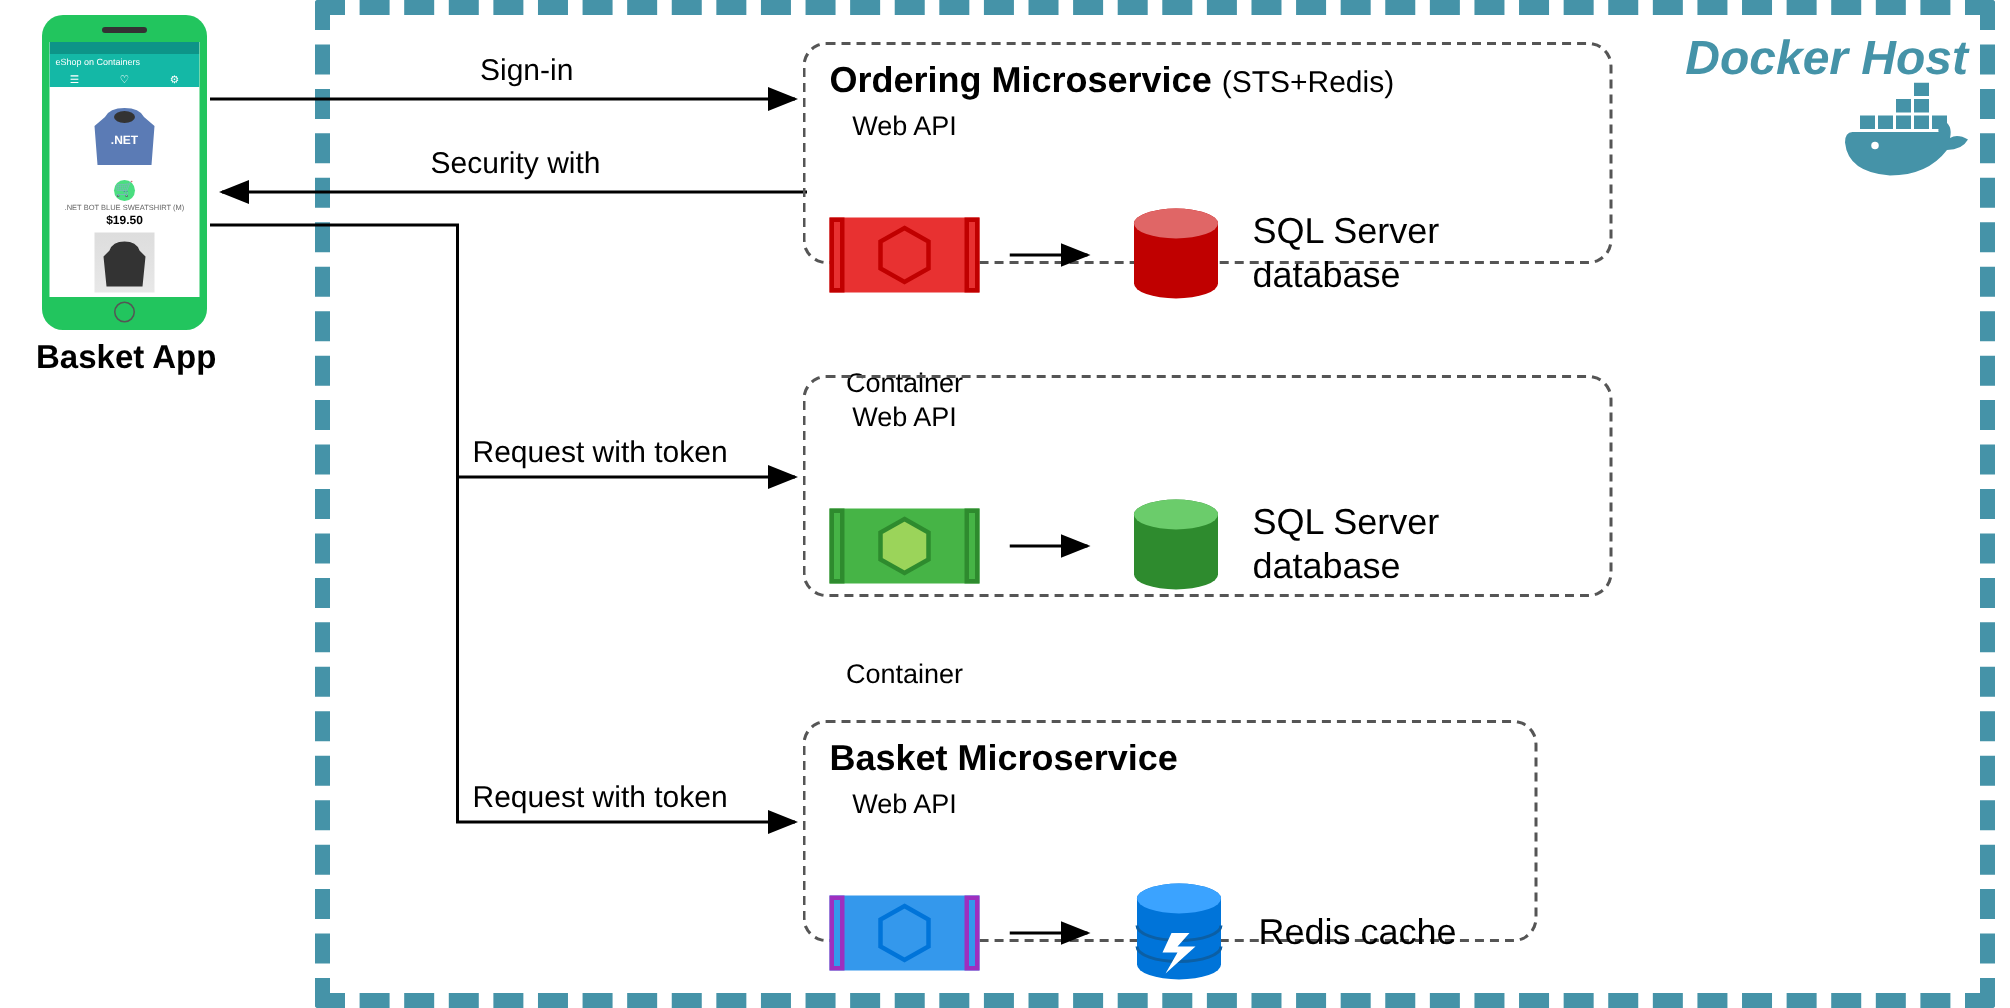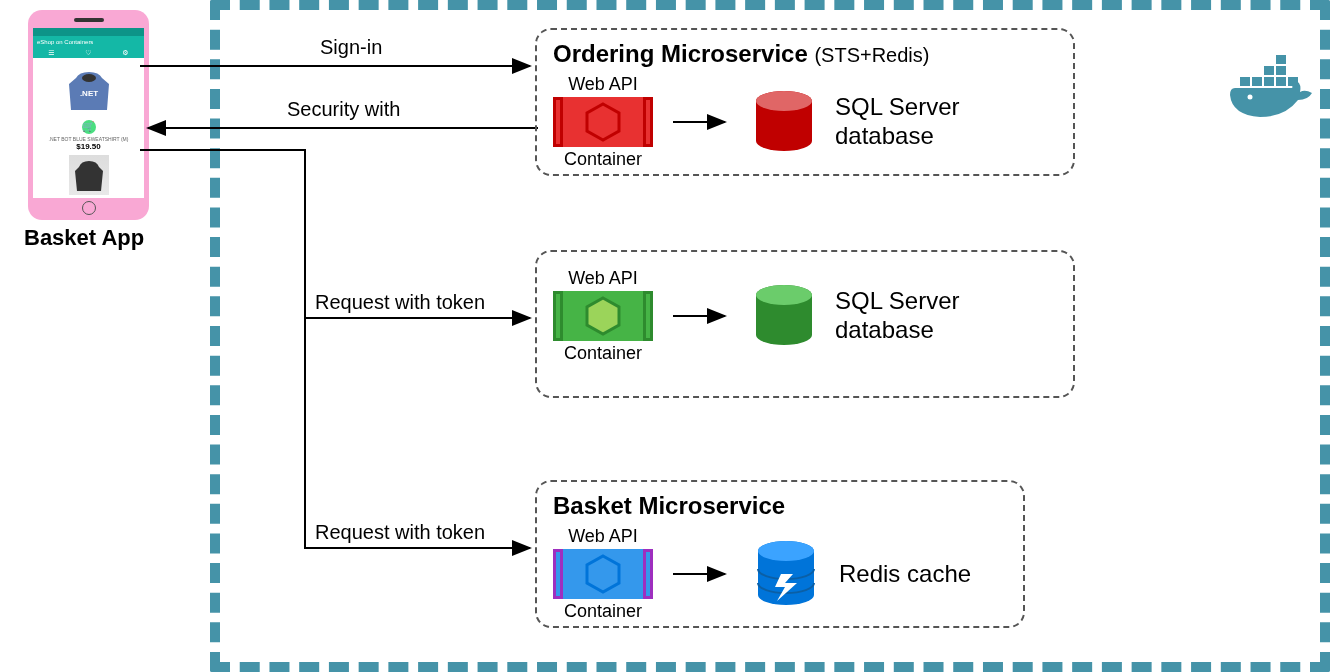--- a/index.html
+++ b/index.html
@@ -35,23 +35,23 @@
   position: absolute;
   top: 55px;
   right: 10px;
 }
 
 
 .phone {
   position: absolute;
   left: 28px;
   top: 10px;
-  width: 121px;
+  width: 110px;
   height: 210px;
-  background: #f9a8d4;
+  background: #22c55e;
   border-radius: 14px;
   padding: 18px 5px 22px 5px;
 }
 .phone-speaker {
   position: absolute;
   top: 8px;
   left: 50%;
   transform: translateX(-50%);
   width: 30px;
   height: 4px;
@@ -157,20 +157,21 @@
   display: flex;
   align-items: center;
   gap: 20px;
   margin-top: 4px;
 }
 
 .webapi-block {
   display: flex;
   flex-direction: column;
   align-items: center;
+  gap: 48px;
 }
 .webapi-label, .container-label {
   font-size: 18px;
   margin: 2px 0;
 }
 .container-box {
   width: 100px;
   height: 50px;
   position: relative;
   display: flex;
@@ -227,20 +228,21 @@
 .arrow-req1   { left: 140px; top: 150px; width: 400px; height: 180px; }
 .arrow-req2   { left: 140px; top: 150px; width: 400px; height: 410px; }
 
 </style>
 </head>
 <body>
 
 <div class="diagram">
 
   <div class="docker-host"></div>
+  <div class="docker-host-label">Docker Host</div>
   <div class="docker-logo">
     <svg width="100" height="80" viewBox="0 0 100 80">
       <g fill="#4593a8">
         <rect x="22" y="22" width="10" height="9"></rect>
         <rect x="34" y="22" width="10" height="9"></rect>
         <rect x="46" y="22" width="10" height="9"></rect>
         <rect x="34" y="11" width="10" height="9"></rect>
         <rect x="46" y="11" width="10" height="9"></rect>
         <rect x="46" y="0" width="10" height="9"></rect>
         <rect x="58" y="22" width="10" height="9"></rect>

